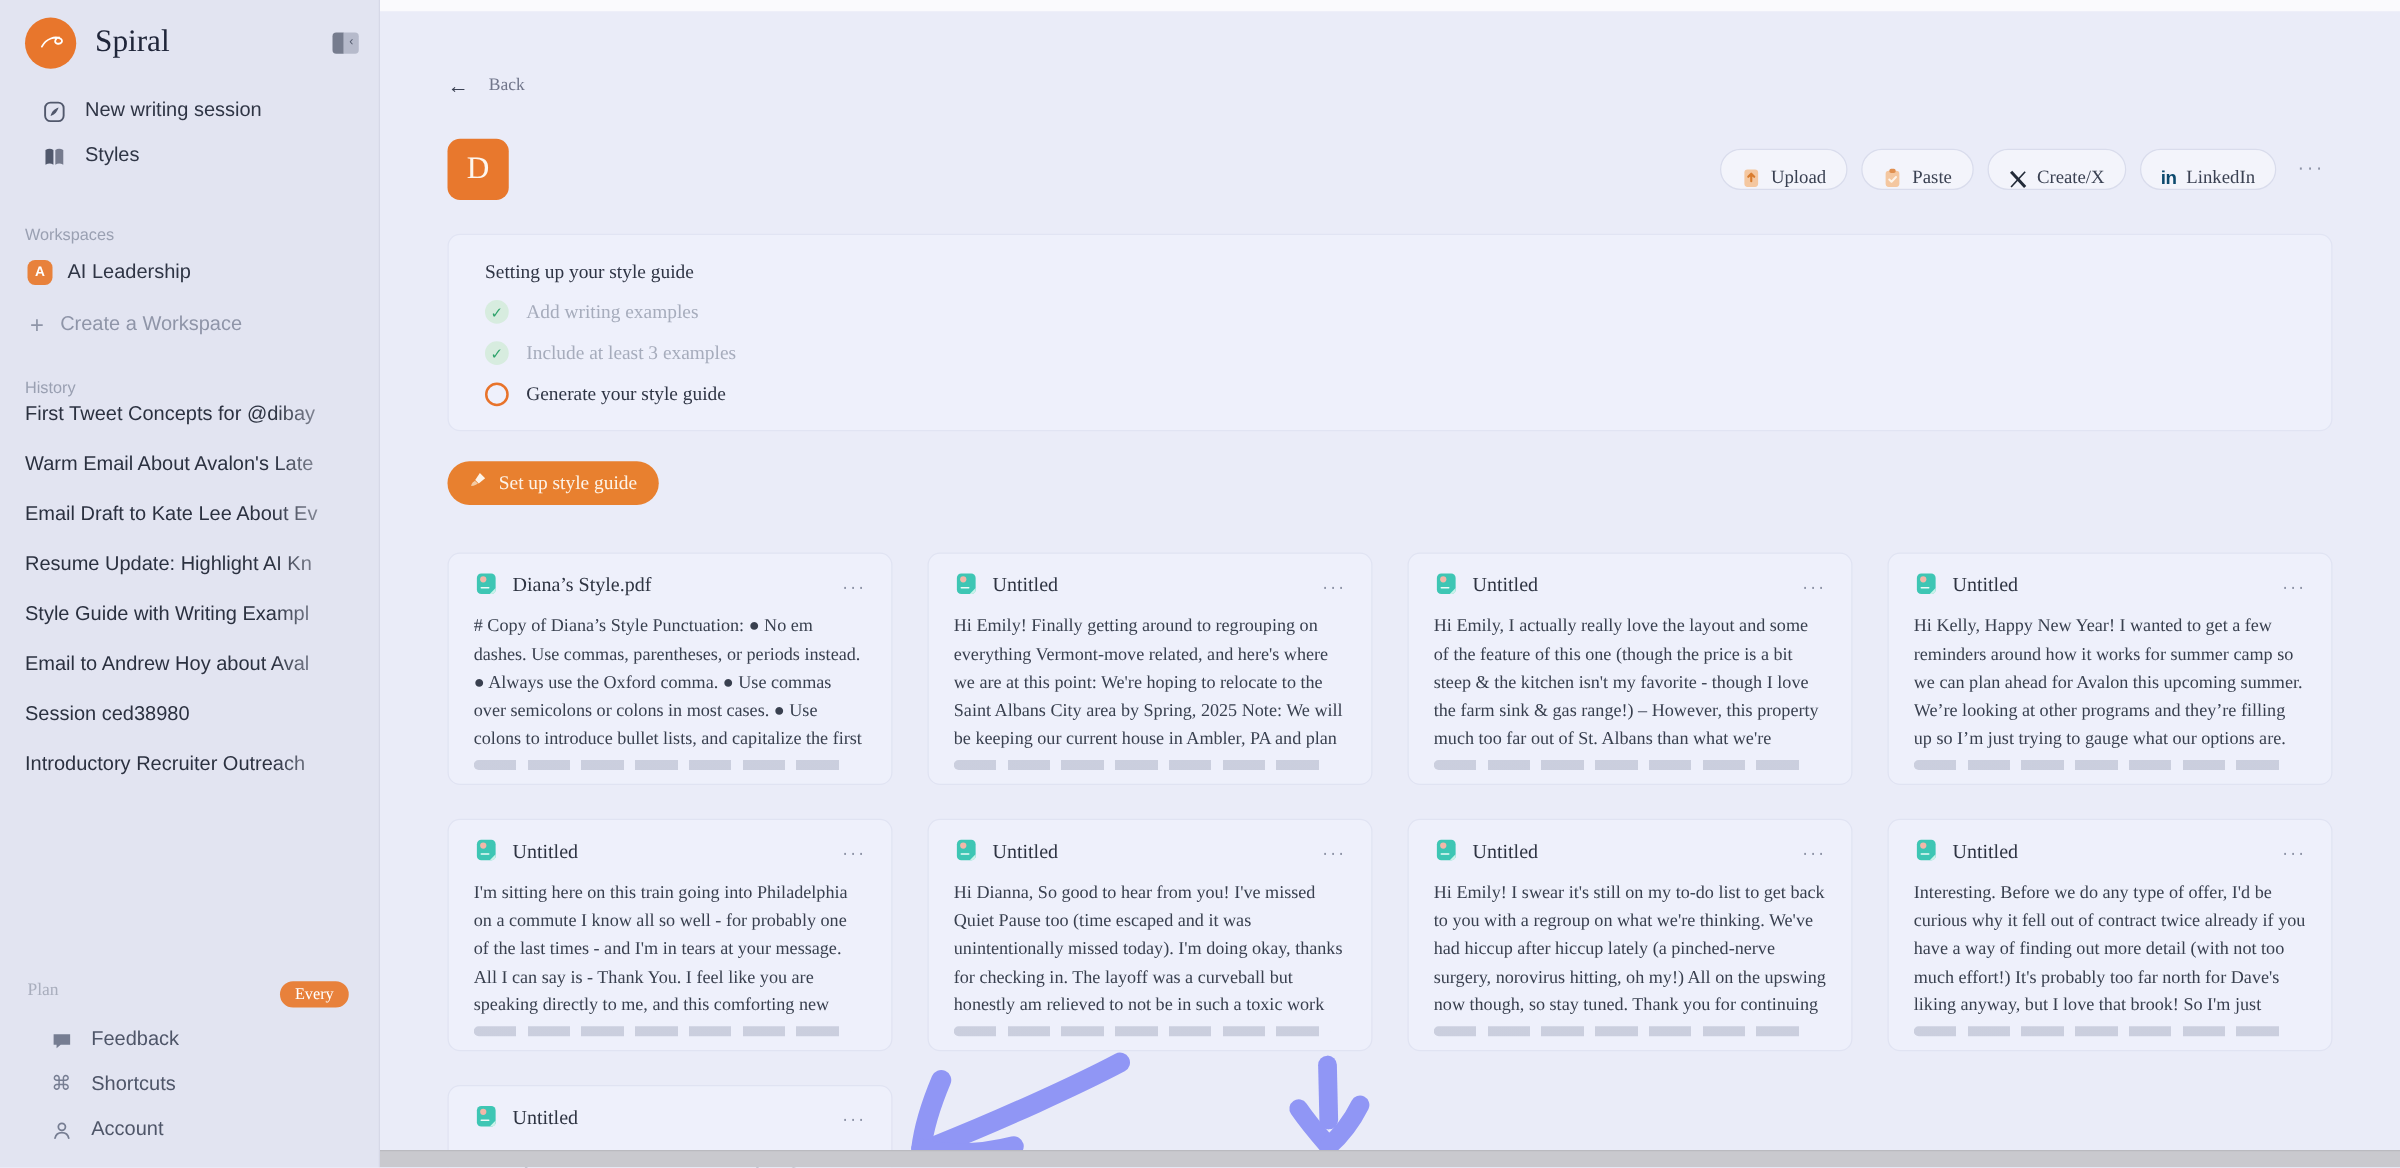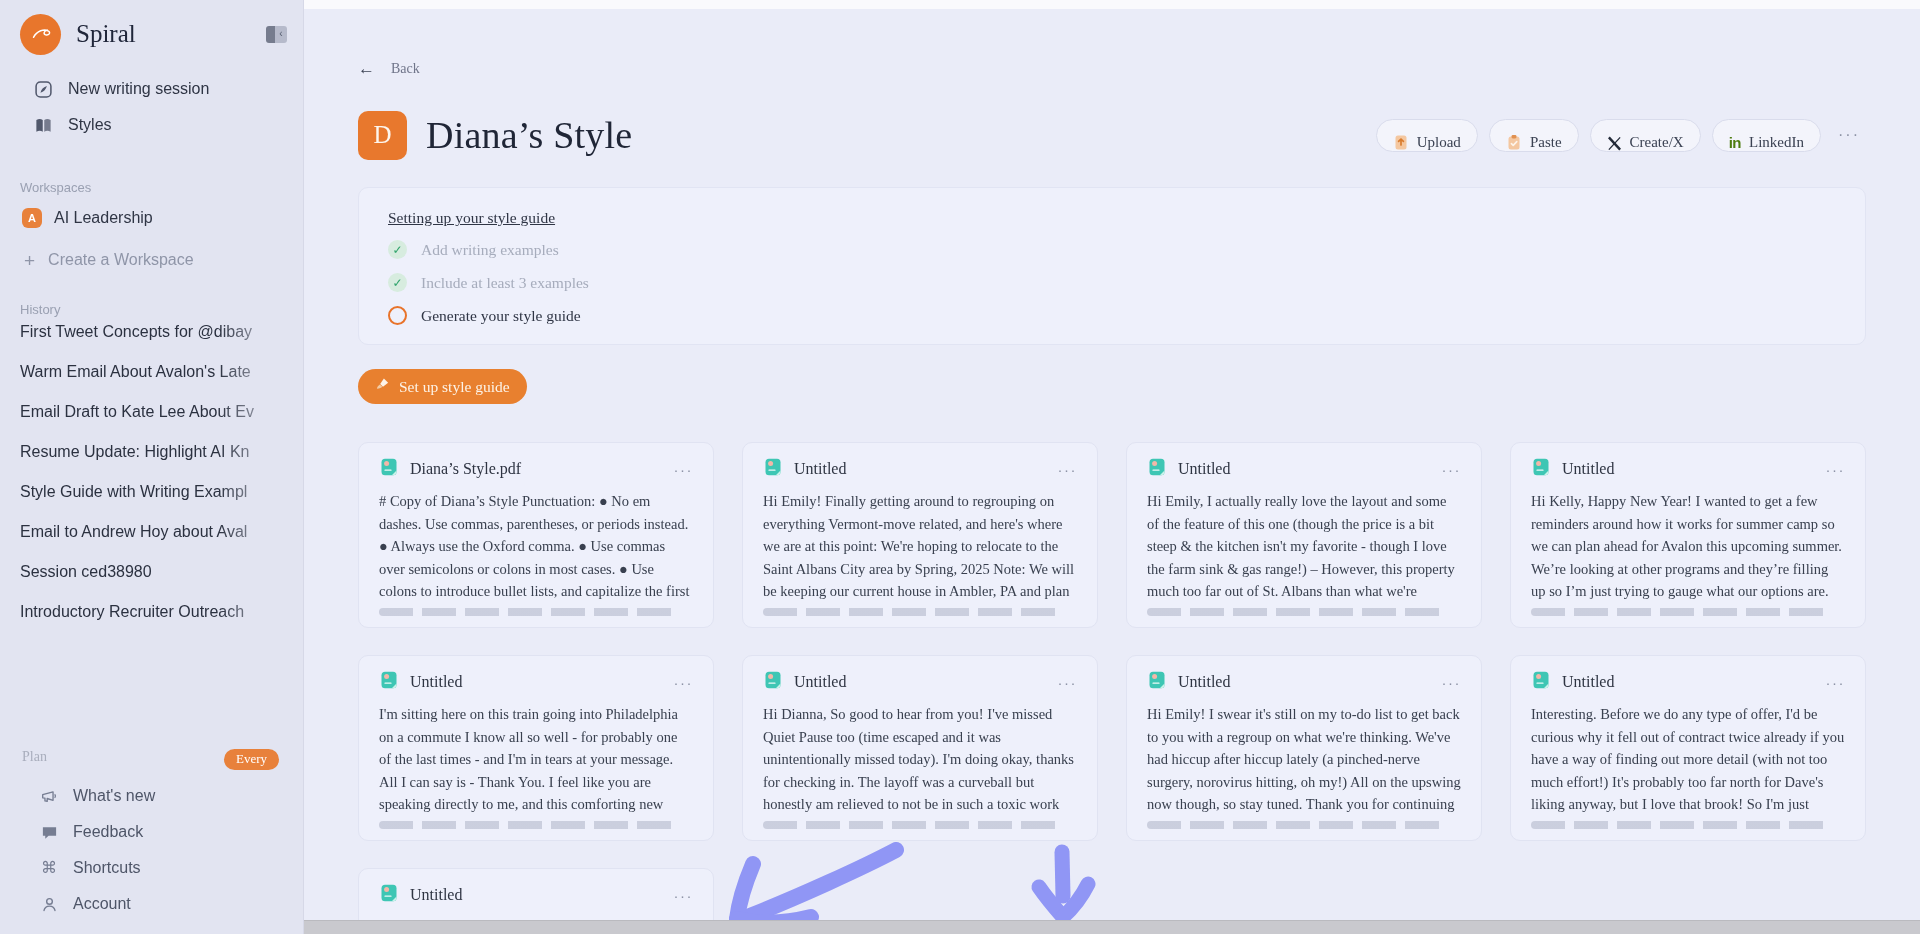--- a/index.html
+++ b/index.html
@@ -72,21 +72,21 @@
   .header-actions { margin-left:auto; display:flex; align-items:center; gap:11px; }
   .pill-btn { display:flex; align-items:flex-end; gap:8px; height:33px; padding:0 16px;
               background:#f3f4fb; border:1px solid #d9dcec; border-radius:17px;
               font-family:"Liberation Serif",serif; font-size:15px; color:#3a4152; cursor:pointer; }
   .pill-btn .icon { display:flex; }
   .more-btn { border:none; background:none; color:#8d93a6; font-size:16px; letter-spacing:2px;
               cursor:pointer; padding:0 6px; }
 
   .checklist-card { margin-top:27px; background:#eef0fb; border:1px solid #e1e4f3; border-radius:10px;
                     padding:21px 29px 18px; }
-  .checklist-title { font-family:"Liberation Serif",serif; font-size:15.5px; color:#2f3545;text-decoration:underline; }
+  .checklist-title { font-family:"Liberation Serif",serif; font-size:15.5px; color:#2f3545; }
   .check-item { display:flex; align-items:center; margin-top:12px; height:21px; }
   .check-circle { width:19px; height:19px; border-radius:50%; display:flex; align-items:center;
                   justify-content:center; font-size:12px; }
   .check-circle.done { background:#d7ecdf; color:#2fa36b; }
   .check-circle.todo { background:transparent; border:2.5px solid #e8732a; width:19px; height:19px; }
   .check-lbl { margin-left:14px; font-family:"Liberation Serif",serif; font-size:15.5px; }
   .check-item.done .check-lbl { color:#a6acbc; }
   .check-item.todo .check-lbl { color:#2f3545; }
 
   .cta-btn { margin-top:24px; display:inline-flex; align-items:center; gap:9px; height:35px;
@@ -174,29 +174,20 @@
 
     <div class="side-spacer"></div>
 
     <div class="plan-row">
       <span class="plan-label">Plan</span>
       <span class="plan-badge">Every</span>
     </div>
     <div class="side-footer" id="side-footer">
         <div class="foot-row">
           <span class="icon">
-            <svg width="18" height="18" viewBox="0 0 20 20">
-              <path d="M3 8.5 V12 L5.5 12.4 V15.5 L8 16 V12.8 L14.5 14.8 V5.5 L3 8.5 Z" fill="none" stroke="currentColor" stroke-width="1.5" stroke-linejoin="round"></path>
-              <path d="M16.2 8.2 C17.4 9, 17.4 11, 16.2 11.9" stroke="currentColor" stroke-width="1.4" fill="none"></path>
-            </svg>
-          </span>
-          <span class="lbl">What's new</span>
-        </div>
-        <div class="foot-row">
-          <span class="icon">
             <svg width="17" height="17" viewBox="0 0 18 18">
               <path d="M2 3.5 h14 v9 h-8 l-3.5 3 v-3 H2 Z" fill="currentColor"></path>
             </svg>
           </span>
           <span class="lbl">Feedback</span>
         </div>
         <div class="foot-row">
           <span class="icon">
             <span style="font-size:16px;line-height:16px;">⌘</span>
           </span>
@@ -217,21 +208,20 @@
   <main class="main">
     <div class="top-strip"></div>
 
     <div class="back-row">
       <span class="back-arrow">←</span>
       <span class="back-lbl">Back</span>
     </div>
 
     <div class="title-row">
       <div class="doc-avatar">D</div>
-      <h1 class="page-title">Diana’s Style</h1>
       <div class="header-actions" id="header-actions">
           <button class="pill-btn">
             <span class="icon">
               <svg width="16" height="17" viewBox="0 0 16 17">
                 <rect x="2.5" y="1.5" width="11" height="14" rx="2.5" fill="#f4c7a0"></rect>
                 <path d="M8 11 V5.2 M5.6 7.4 L8 5 L10.4 7.4" stroke="#d97c2e" stroke-width="1.7" fill="none" stroke-linecap="round" stroke-linejoin="round"></path>
               </svg>
             </span>
             <span>Upload</span>
           </button>
@@ -249,21 +239,21 @@
             <span class="icon">
               <svg width="15" height="15" viewBox="0 0 16 16">
                 <path d="M2 1.5 L14 14.5" stroke="#222a38" stroke-width="2.6"></path>
                 <path d="M14 1.5 L2 14.5" stroke="#222a38" stroke-width="1.4"></path>
               </svg>
             </span>
             <span>Create/X</span>
           </button>
           <button class="pill-btn">
             <span class="icon">
-              <span style="font-weight:bold;font-size:15px;color:#4d7c0f;letter-spacing:-.5px;font-family:'Liberation Sans',sans-serif;">in</span>
+              <span style="font-weight:bold;font-size:15px;color:#0c4a6e;letter-spacing:-.5px;font-family:'Liberation Sans',sans-serif;">in</span>
             </span>
             <span>LinkedIn</span>
           </button>
           <button class="more-btn">···</button>
         </div>
     </div>
 
     <section class="checklist-card">
       <div class="checklist-title">Setting up your style guide</div>
       <div id="checklist-items">

